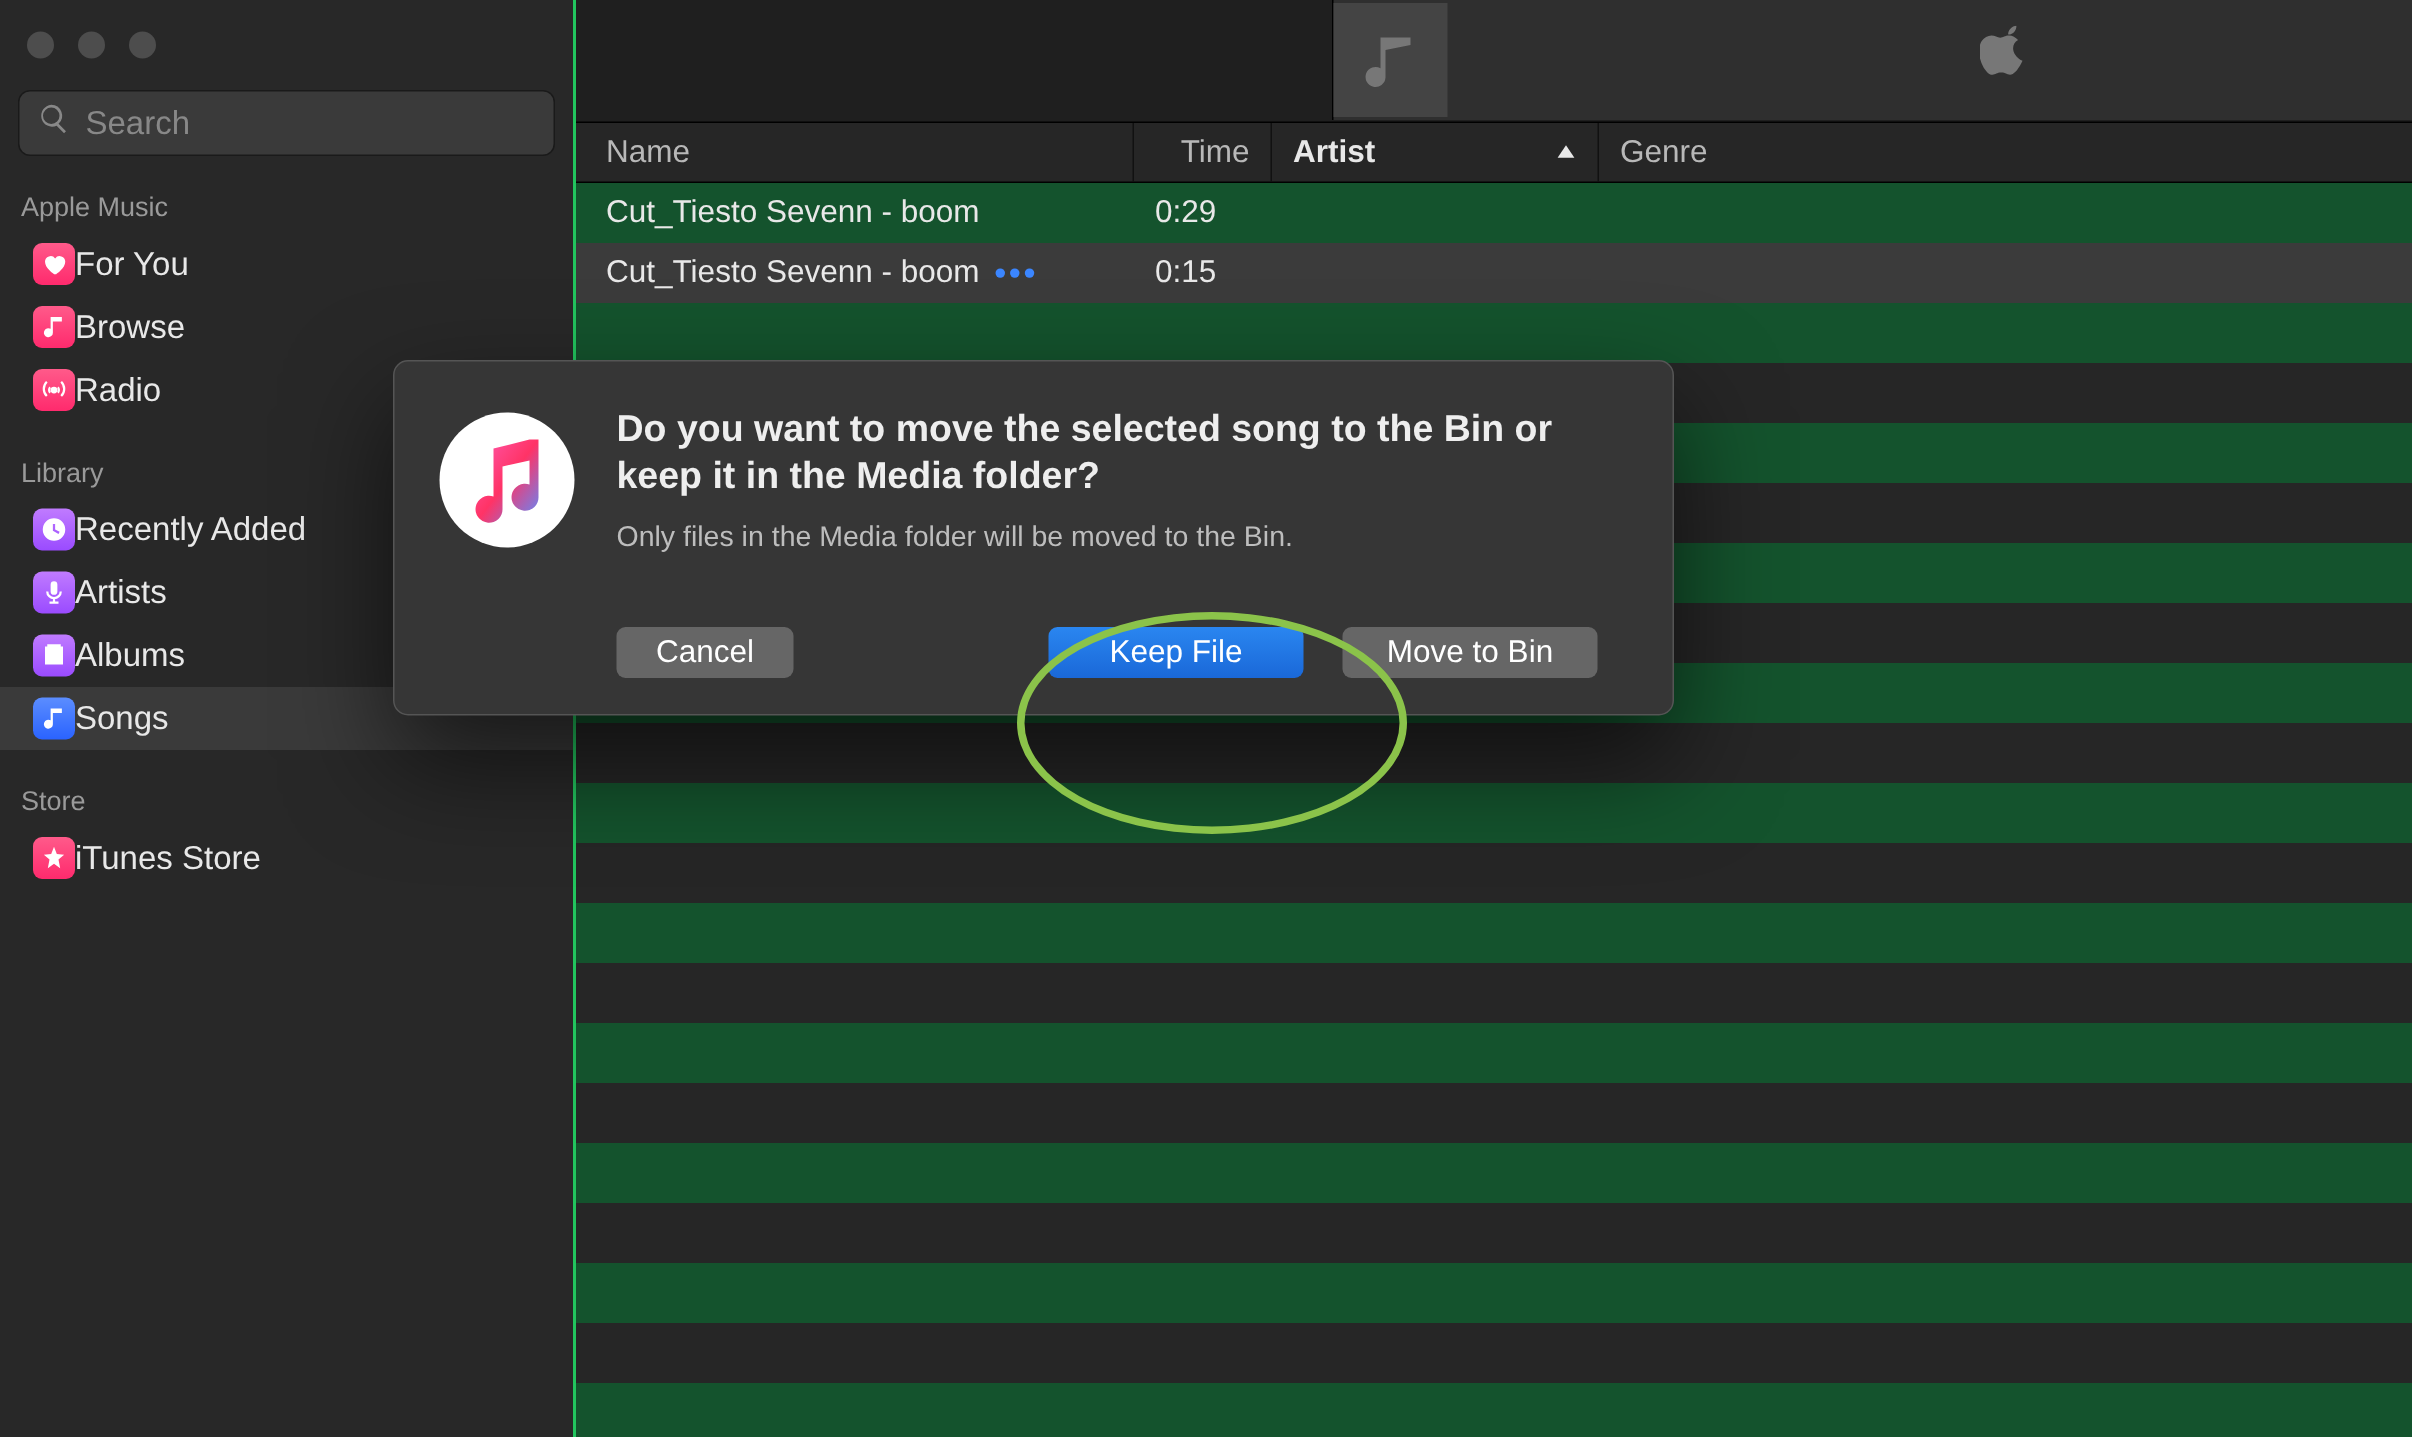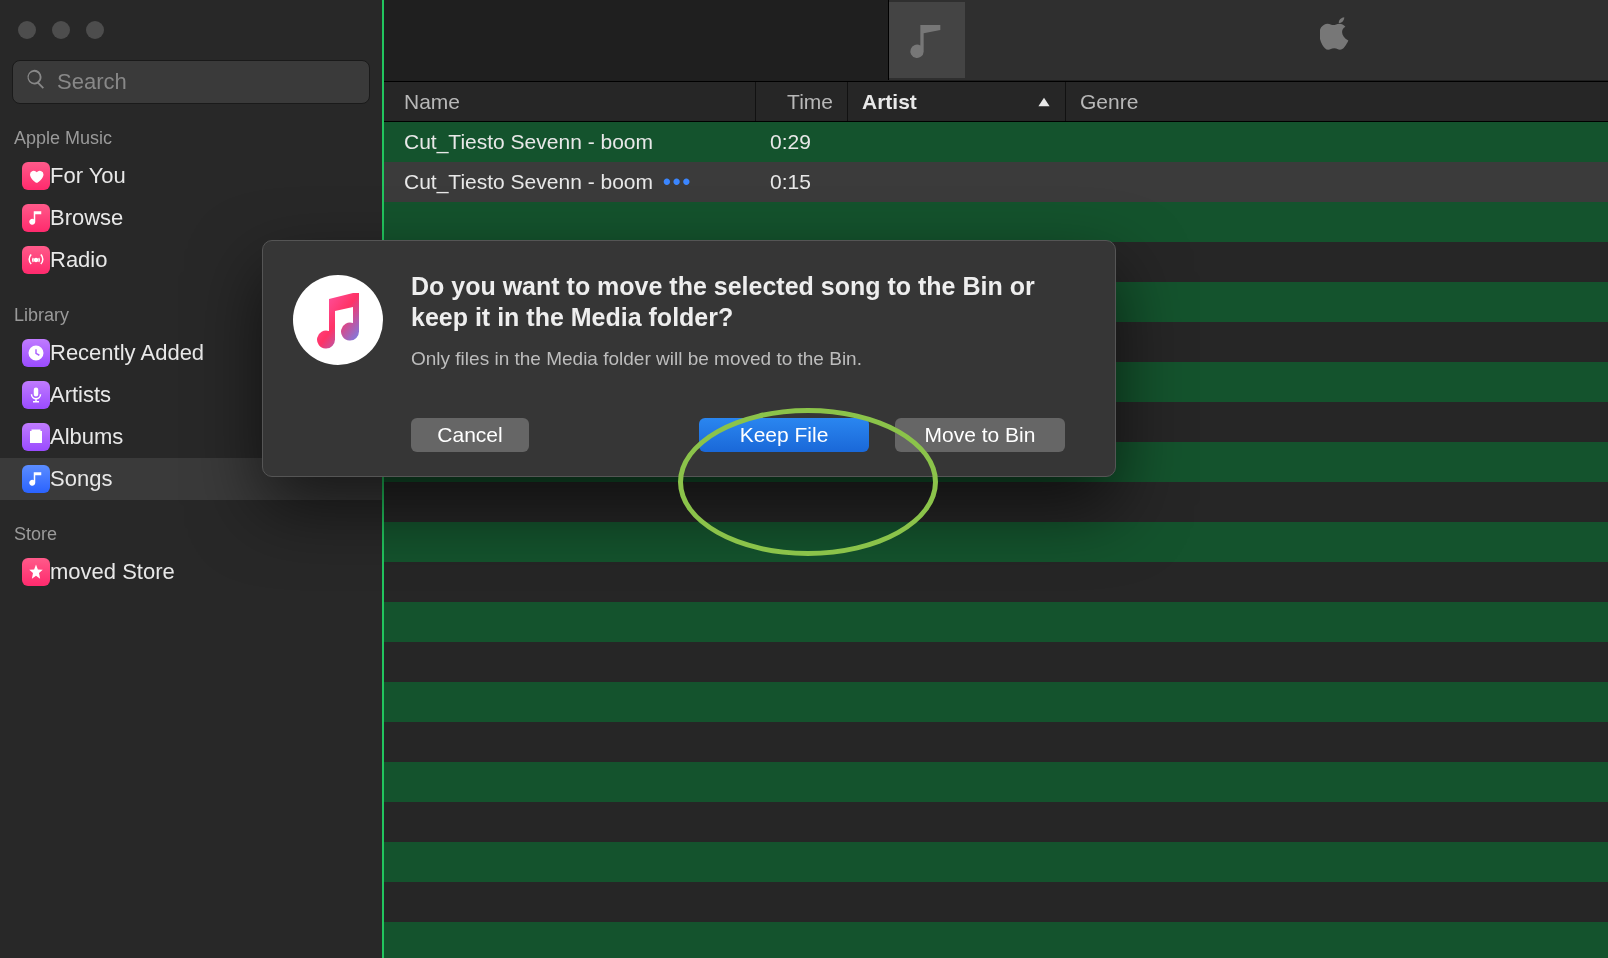--- a/index.html
+++ b/index.html
@@ -375,21 +375,21 @@
     </div>
 
     <div class="section-label">Store</div>
 
     <div class="sb-item">
       <span class="sb-icon bg-pink">
         <svg viewBox="0 0 24 24">
             <path d="M12 2l2.5 6.5L21 9l-5 4.3L17.5 21 12 17l-5.5 4L8 13.3 3 9l6.5-.5L12 2z"></path>
           </svg>
       </span>
-      <span>moved Store</span>
+      <span>iTunes Store</span>
     </div>
   </aside>
 
   <main class="main">
     <div class="toolbar">
       <div class="transport">
         <span>
           <svg width="40" height="26" viewBox="0 0 40 26">
               <path d="M18 13L32 3v20L18 13zm-18 0L14 3v20L0 13z"></path>
             </svg>

